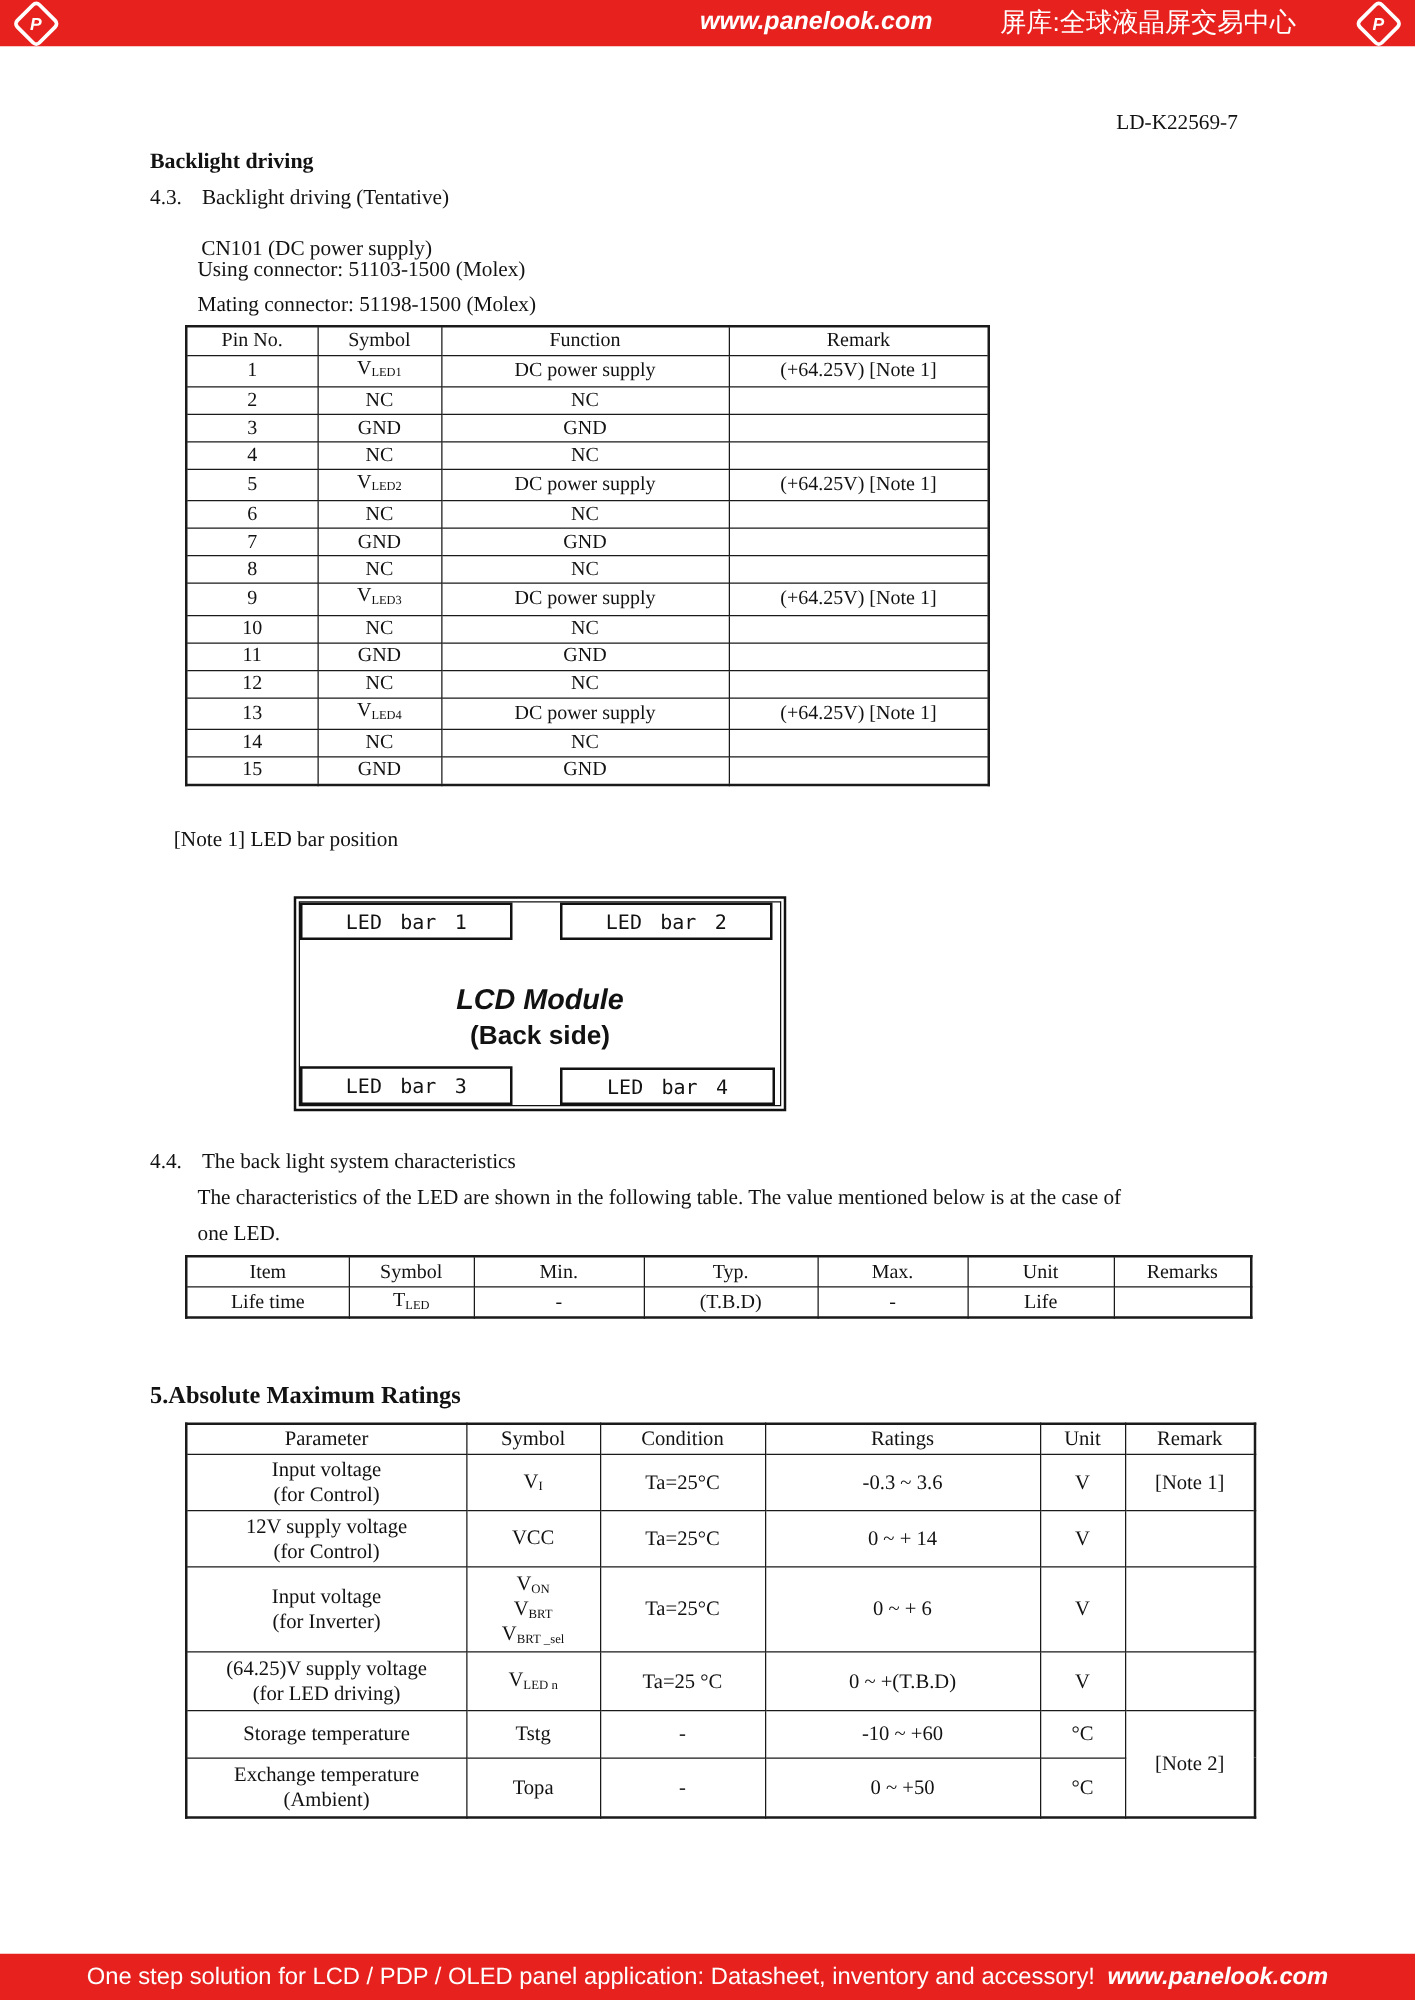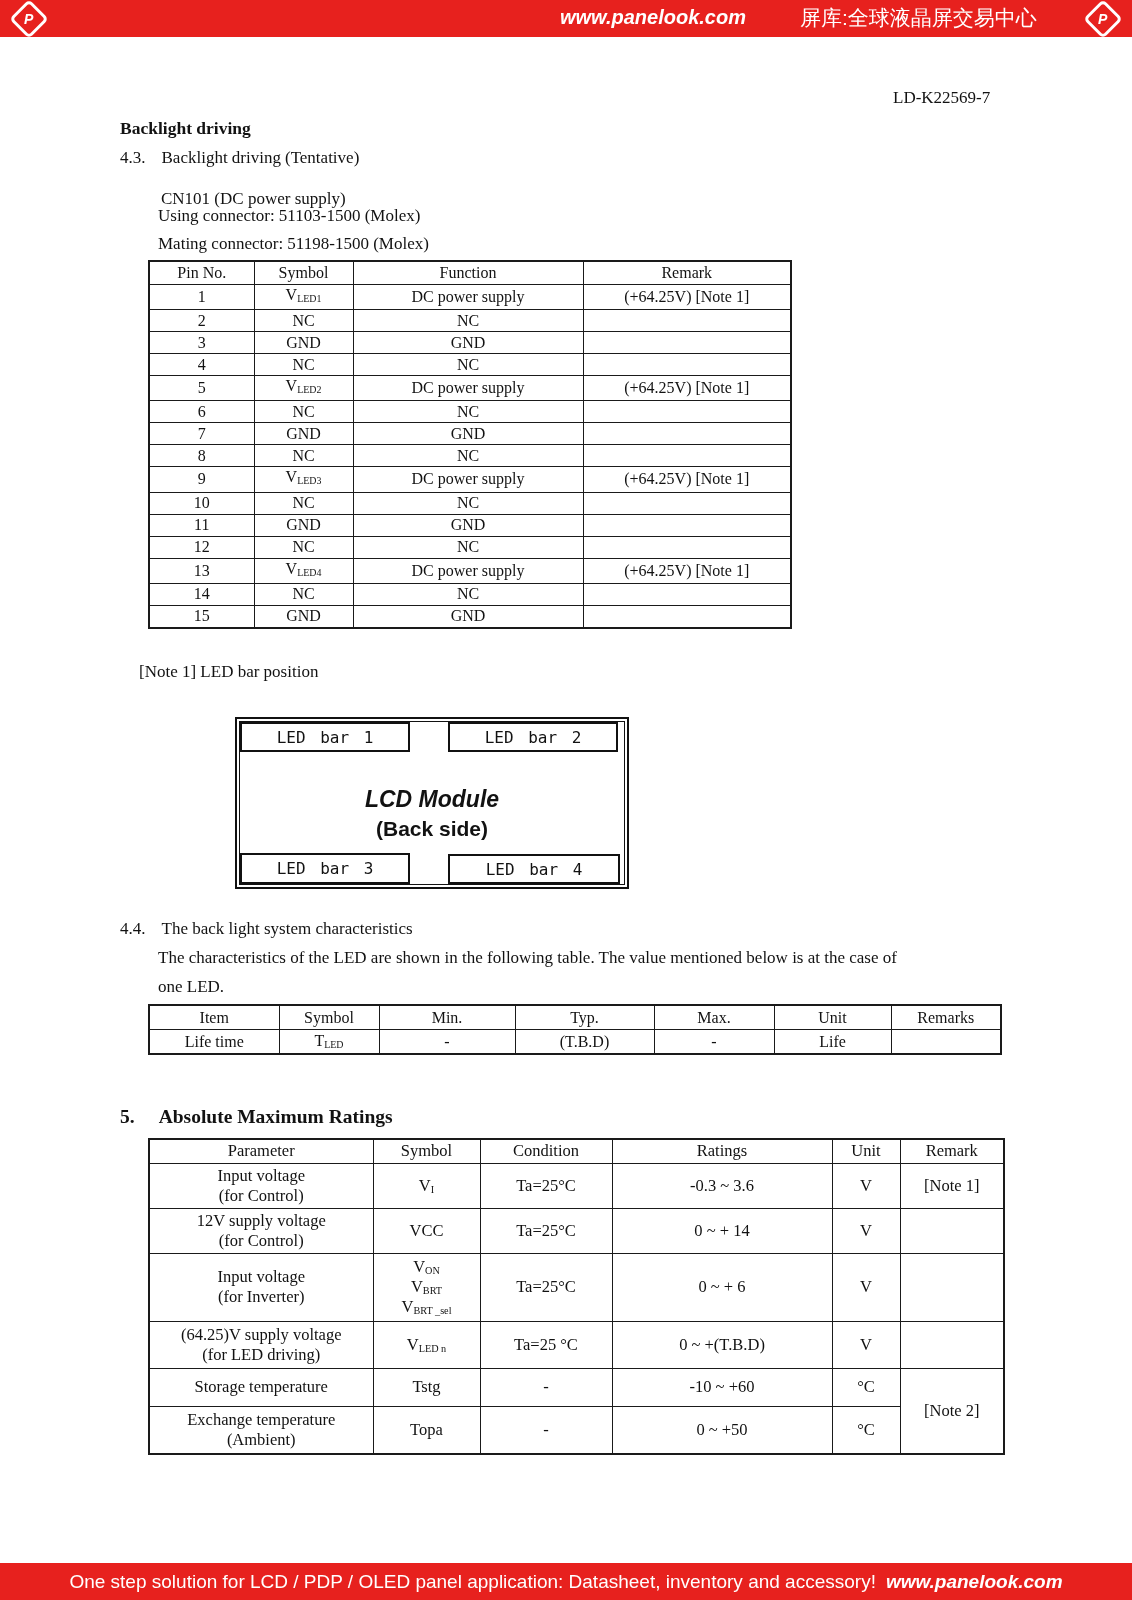--- a/index.html
+++ b/index.html
@@ -28,21 +28,21 @@
   .l43 .gap2{margin-left:4px;}
   .cn101{left:141px;top:189px;font-size:17px;margin-left:20px;}
   .using{left:158px;top:206px;font-size:17px;}
   .mating{left:158px;top:234px;font-size:17px;}
   .note1{left:139px;top:662px;font-size:17px;}
   .sec44{left:120px;top:919px;font-size:17px;}
   .sec44 .gap1{margin-left:16px;}
   .para1{left:158px;top:948px;font-size:17px;}
   .para2{left:158px;top:977px;font-size:17px;}
   .sec5{left:120px;top:1106px;font-size:19.5px;font-weight:bold;}
-  .sec5 .gap1{margin-left:24px;text-align:center;}
+  .sec5 .gap1{text-align:center;}
   
   table.dtable{border-collapse:collapse;border:2px solid #1a1a1a;table-layout:fixed;}
   table.dtable th,table.dtable td{border:1px solid #1a1a1a;text-align:center;vertical-align:middle;
       font-weight:normal;padding:0 2px;overflow:hidden;}
   .pin-table{left:148px;top:260px;width:642px;font-size:16px;}
   .pin-table th{height:22px;margin-left:44px;}
   .pin-table td{height:21px;line-height:20px;}
   .led-table{left:148px;top:1004px;width:852px;font-size:16px;}
   .led-table th{height:23px;}
   .led-table td{height:23px;}

